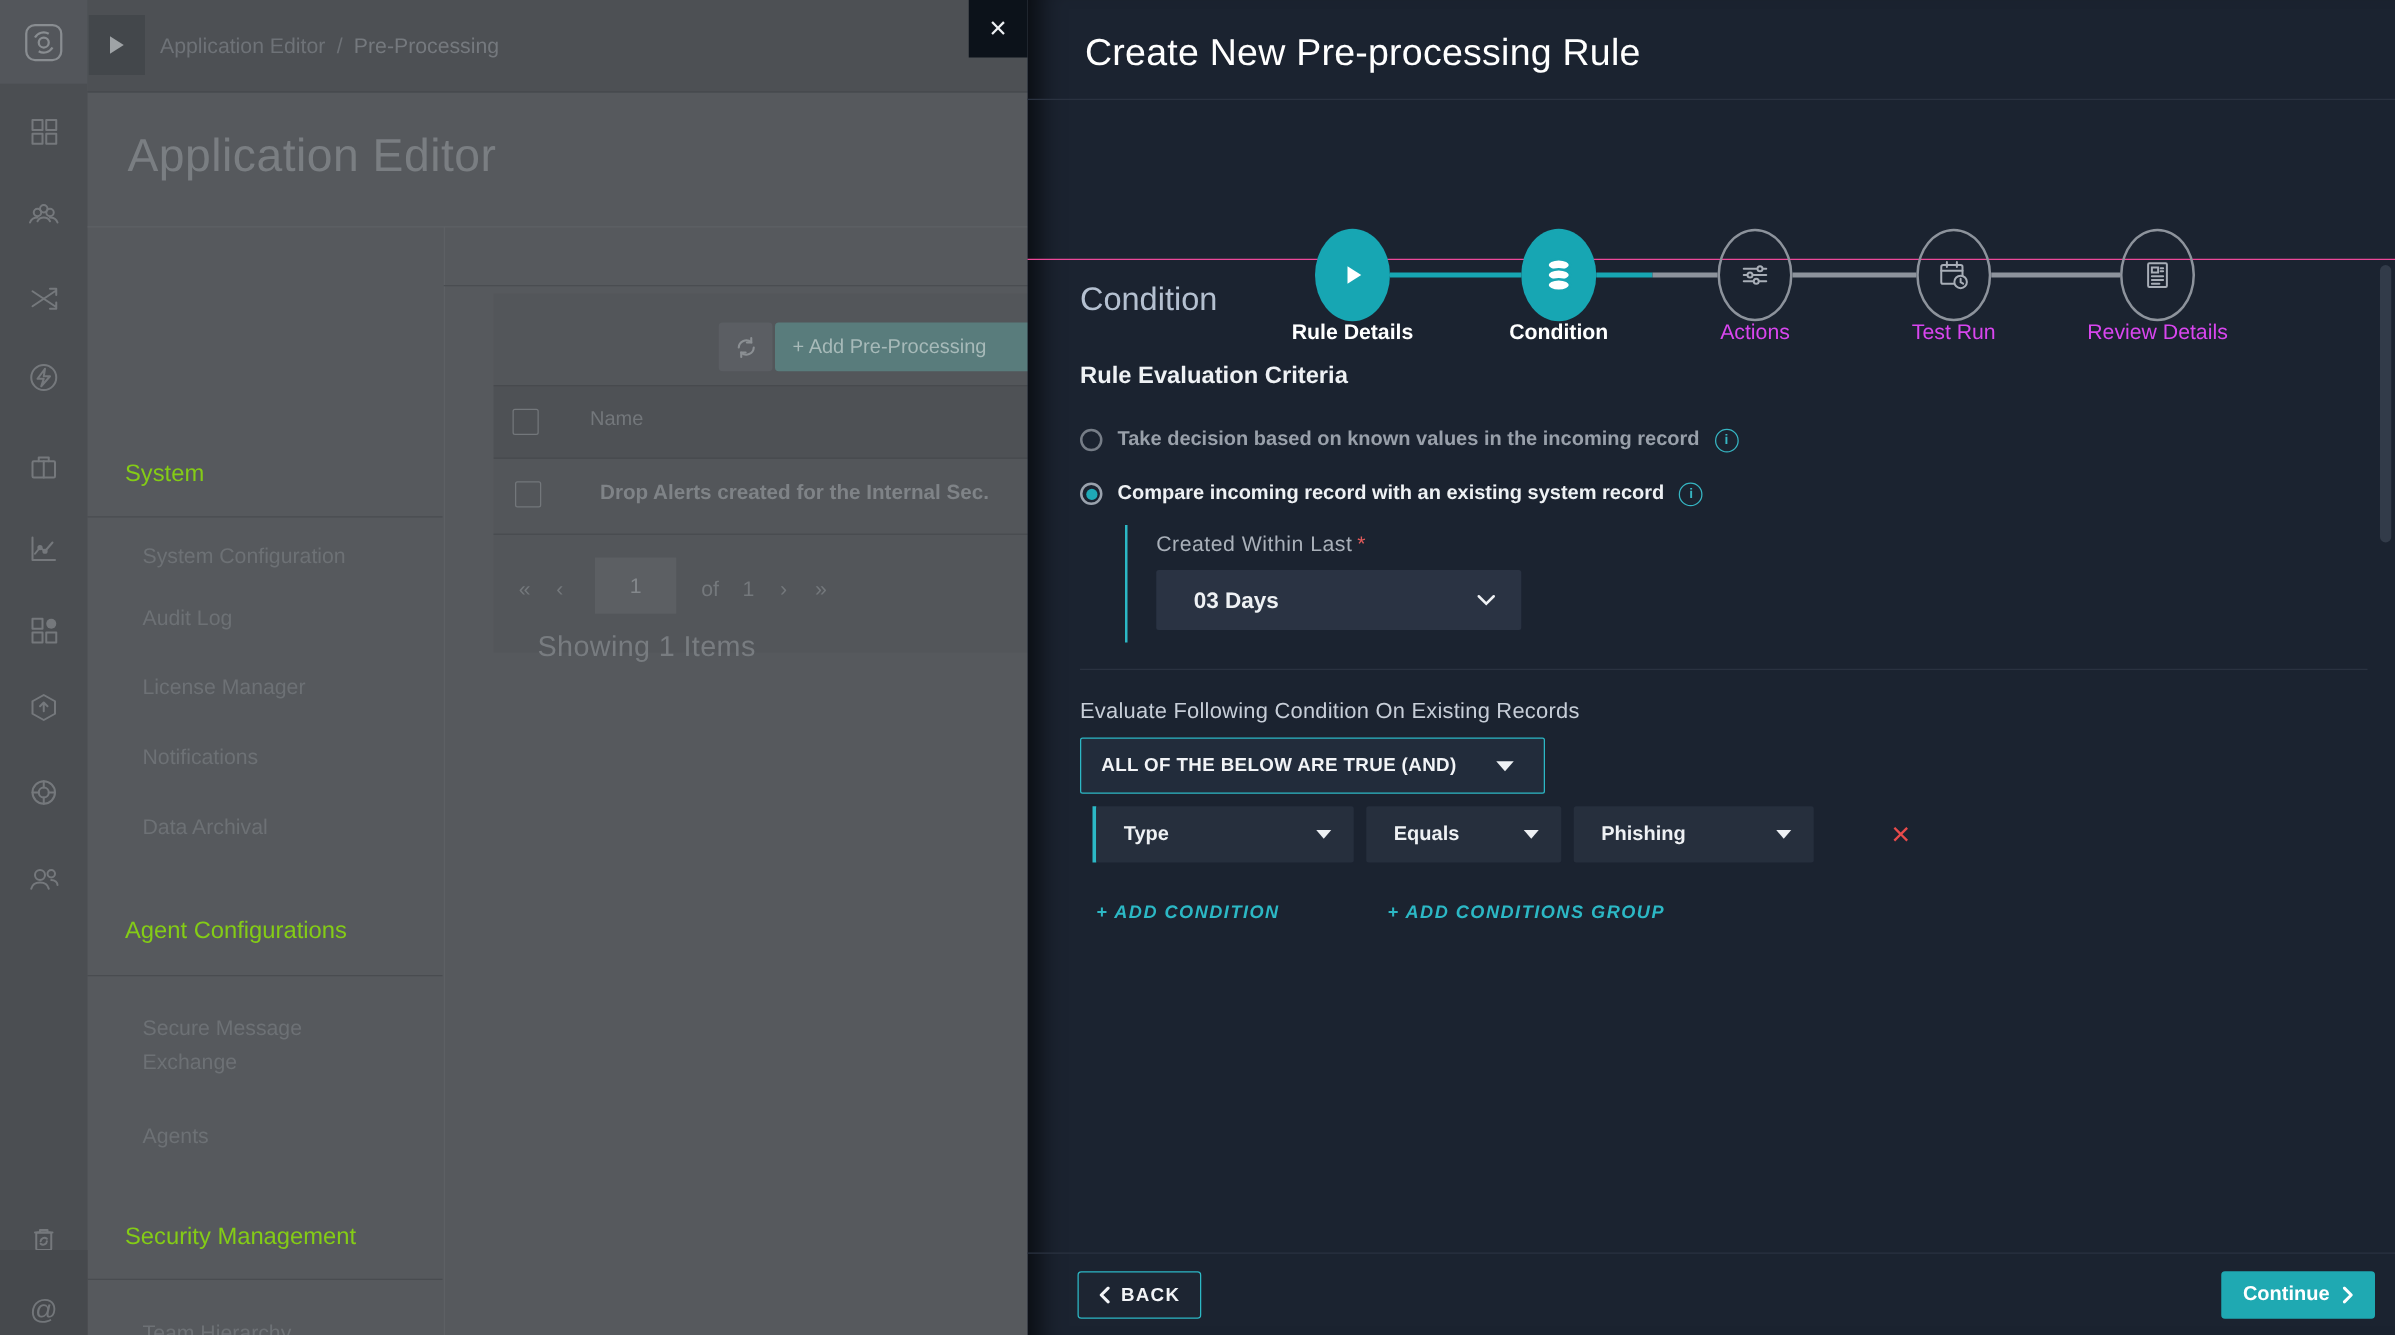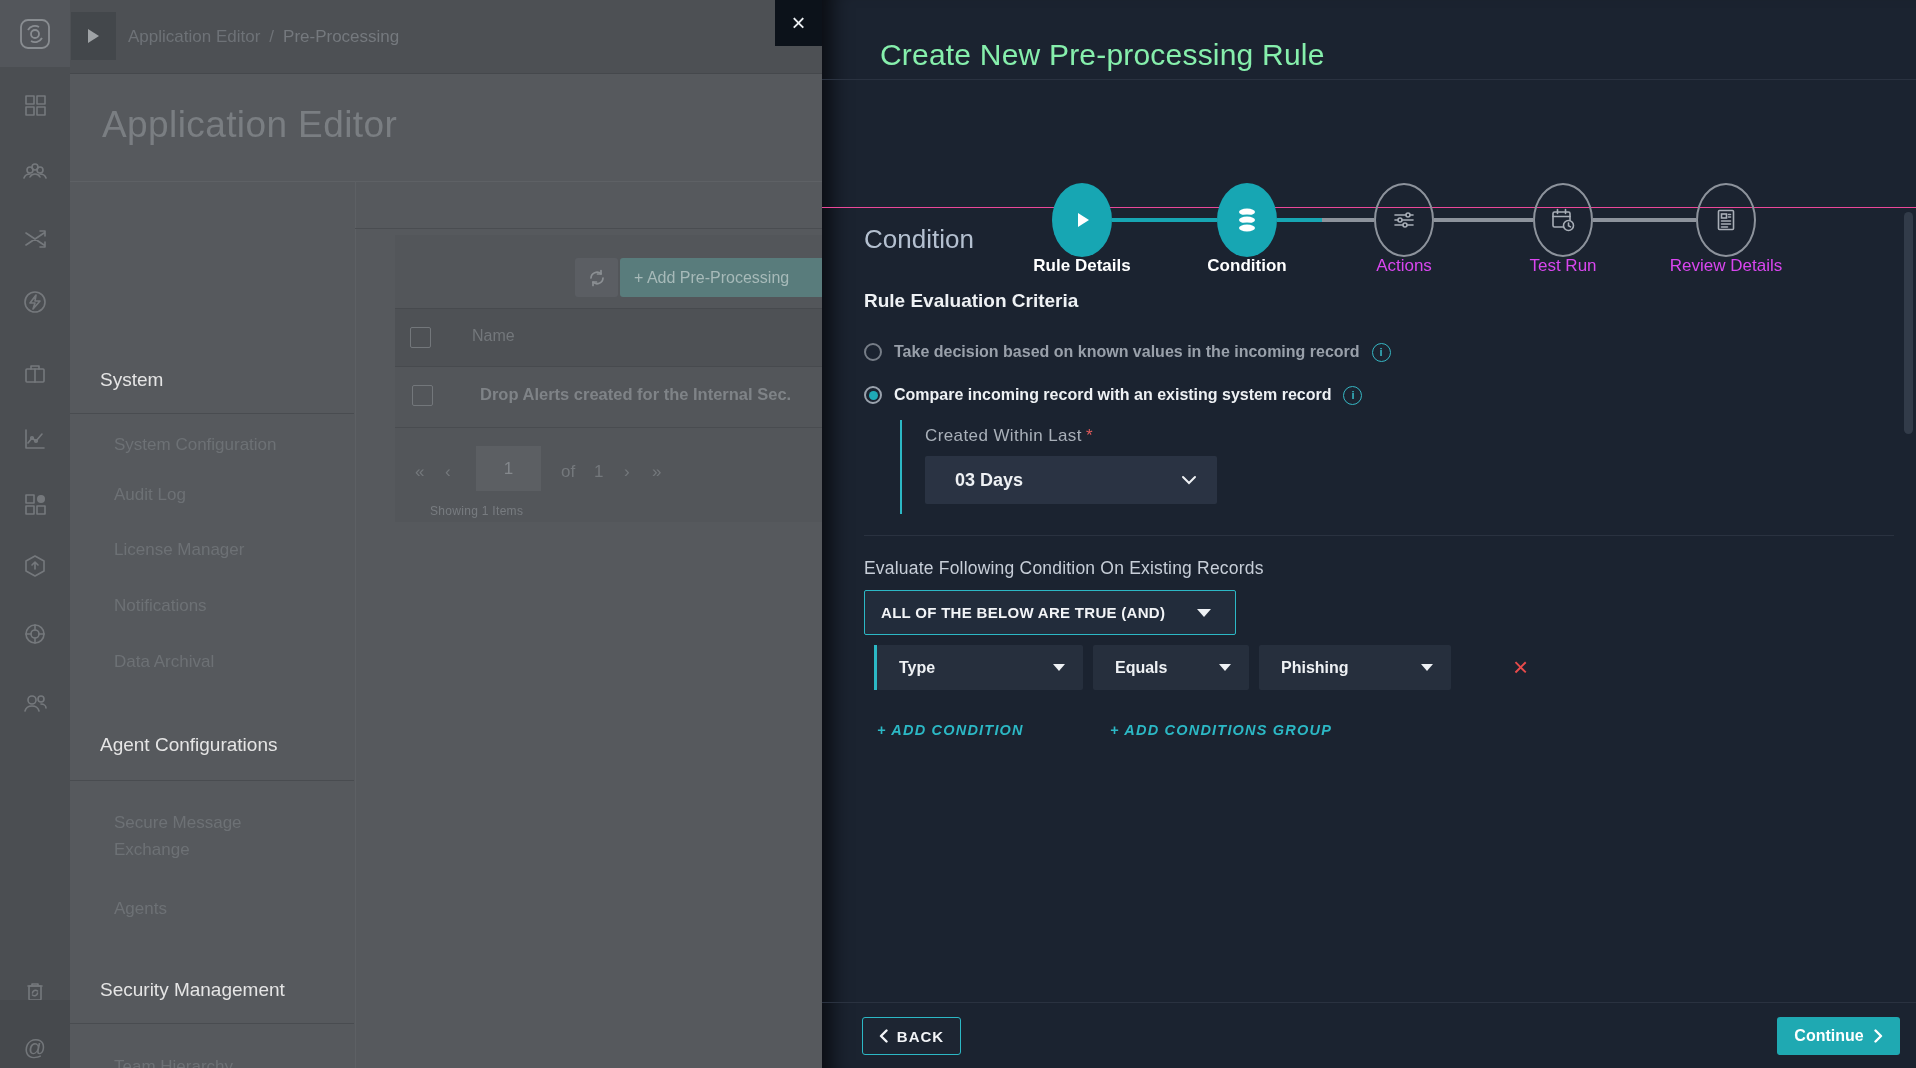--- a/index.html
+++ b/index.html
@@ -20,29 +20,29 @@
   .play-btn{position:absolute;left:1px;top:12px;width:45px;height:48px;background:#43474b;
             display:flex;align-items:center;justify-content:center;}
   .play-tri{width:0;height:0;border-left:11px solid #9fa3a6;border-top:7px solid transparent;border-bottom:7px solid transparent;}
   .crumbs{position:absolute;left:58px;top:0;height:73px;display:flex;align-items:center;gap:9px;font-size:17px;color:#6e7277;}
   .crumbs .crumb2{color:#75797e;}
 
   .apptitle{position:absolute;left:102px;top:104px;margin:0;font-size:37px;font-weight:400;color:#7a7e82;letter-spacing:.4px;}
   .hdiv{position:absolute;left:70px;top:181px;width:756px;height:1px;background:#5e6165;}
 
   .sidenav{position:absolute;left:70px;top:181px;width:285px;height:887px;border-right:1px solid #5d6064;}
-  .nav-h{position:absolute;left:30px;font-size:19px;color:#e5e5e5;font-weight:400;}
+  .nav-h{position:absolute;left:30px;font-size:19px;color:#84cc16;font-weight:400;}
   .nav-i{position:absolute;left:44px;font-size:17px;color:#6d7175;width:185px;line-height:27px;}
   .nav-div{position:absolute;left:0;width:284px;height:1px;background:#494c50;}
 
   .pptitle{position:absolute;left:379px;top:186px;margin:0;font-size:28px;font-weight:400;color:#7d8185;}
   .cdiv{position:absolute;left:355px;top:228px;width:471px;height:1px;background:#4a4d51;}
 
   .card{position:absolute;left:395px;top:235px;width:431px;height:287px;background:#53565a;}
-  .showing{position:absolute;left:35px;top:269px;font-size:12px;color:#787c80;letter-spacing:.3px;}
+  .showing{position:absolute;left:35px;top:269px;font-size:23px;color:#787c80;letter-spacing:.3px;}
   .refresh-btn{position:absolute;left:180px;top:23px;width:43px;height:39px;background:#5b5e63;border-radius:3px;
                display:flex;align-items:center;justify-content:center;}
   .refresh-btn svg{stroke:#8b8f93;fill:none;stroke-width:1.7;stroke-linecap:round;}
   .add-btn{position:absolute;left:225px;top:23px;width:206px;height:39px;background:#597c7c;border-radius:3px 0 0 3px;
            display:flex;align-items:center;font-size:16px;color:#a7bab9;padding-left:14px;box-sizing:border-box;white-space:nowrap;overflow:hidden;}
   .thead{position:absolute;left:0;top:73px;width:431px;height:57px;background:#4e5155;border-top:1px solid #474a4e;border-bottom:1px solid #474a4e;}
   .cbx{position:absolute;width:21px;height:21px;border:1.5px solid #73777b;border-radius:2px;box-sizing:border-box;background:transparent;}
   .th-name{position:absolute;left:77px;top:18px;font-size:16px;color:#73777b;}
   .trow{position:absolute;left:0;top:130px;width:431px;height:62px;border-bottom:1px solid #494c50;}
   .trow-text{position:absolute;left:85px;top:20px;font-size:16.5px;font-weight:bold;color:#7f8387;white-space:nowrap;overflow:hidden;width:340px;}
@@ -51,21 +51,21 @@
   .pgbox{position:absolute;left:81px;top:18px;width:65px;height:45px;background:#5c5f63;color:#84888c;
          display:flex;align-items:center;justify-content:center;font-size:17px;}
 
   
   .modal{position:absolute;left:822px;top:0;width:1094px;height:1068px;background:#1b2330;
          box-shadow:inset 26px 0 20px -16px rgba(0,0,0,.62);}
   .close-tab{position:absolute;left:-47px;top:0;width:47px;height:46px;background:#0c121a;border:none;
              color:#eef1f4;font-size:24px;font-weight:300;cursor:pointer;display:flex;align-items:center;justify-content:center;
              font-family:"Liberation Sans","DejaVu Sans",sans-serif;}
   .m-header{position:absolute;left:0;top:0;width:1094px;height:80px;border-bottom:1px solid #2a3240;box-sizing:border-box;}
-  .m-title{position:absolute;left:42px;top:22px;margin:16px;font-size:30px;font-weight:400;color:#86efac;letter-spacing:.2px;}
+  .m-title{position:absolute;left:42px;top:22px;margin:4px;font-size:30px;font-weight:400;color:#ffffff;letter-spacing:.2px;}
 
   .stepper{position:absolute;left:0;top:80px;width:1094px;height:128px;border-bottom:1px solid #ec4899;box-sizing:border-box;}
   .conn{position:absolute;top:138px;height:4px;}
   .conn.teal{background:#17a6b3;}
   .conn.gray{background:#8d939c;}
   .circ{position:absolute;top:103px;width:60px;height:74px;border-radius:50%;box-sizing:border-box;
         display:flex;align-items:center;justify-content:center;}
   .circ.fill{background:#17a6b3;}
   .circ.line{border:2px solid #8d939c;}
   .slabel{position:absolute;top:176px;width:150px;text-align:center;font-size:17px;}

